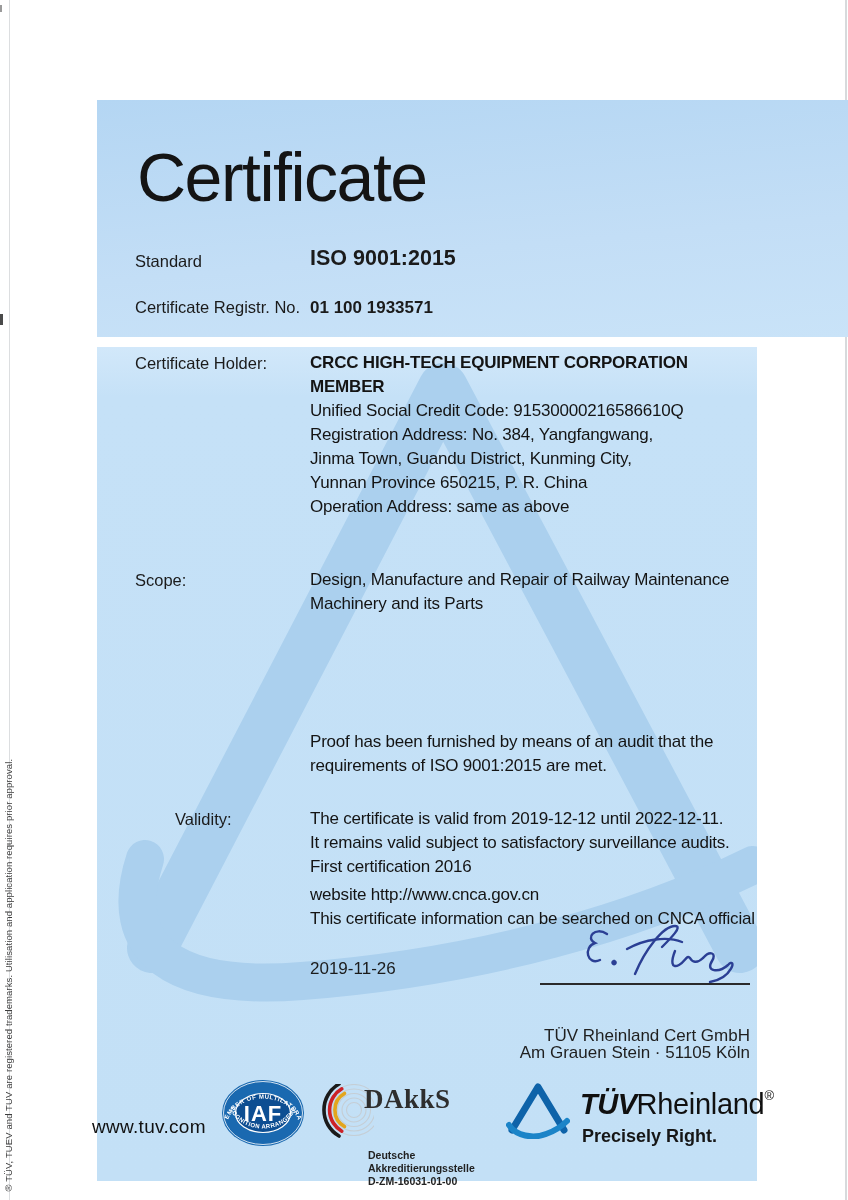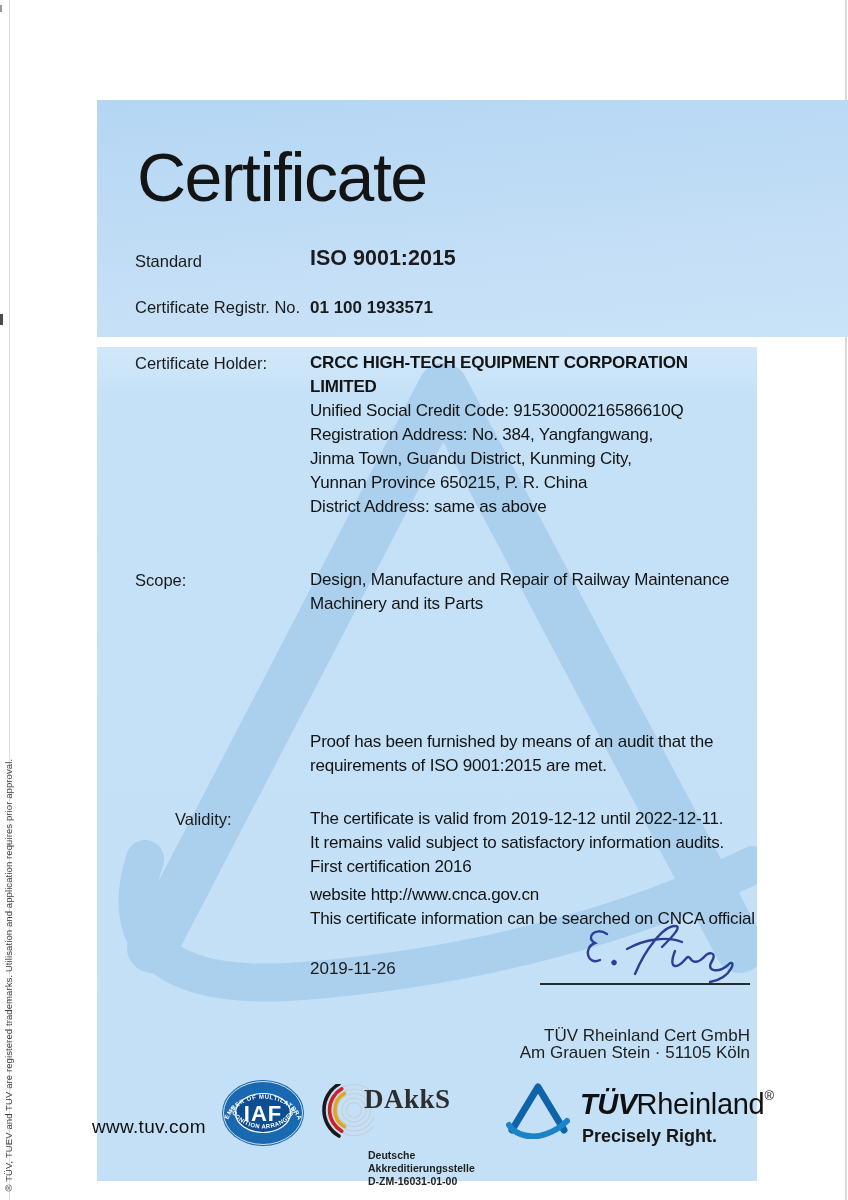--- a/index.html
+++ b/index.html
@@ -94,43 +94,43 @@
 
 <div class="panel-main">
 
   <svg class="watermark" width="660" height="701" viewBox="0 0 660 701">
     <path d="M 55 601 L 346 41 L 643 601" fill="none" stroke="#abd0ee" stroke-width="50" stroke-linejoin="round" stroke-linecap="round"></path>
     <path d="M 48 512 C 18 604, 78 644, 205 634 C 385 620, 540 575, 656 518" fill="none" stroke="#abd0ee" stroke-width="38" stroke-linecap="round"></path>
   </svg>
 
   <div class="abs label holder-label">Certificate Holder:</div>
   <div class="abs val holder-value">
-    <div class="bold">CRCC HIGH-TECH EQUIPMENT CORPORATION LIMITED</div>
+    <div class="bold">CRCC HIGH-TECH EQUIPMENT CORPORATION MEMBER</div>
     <div>Unified Social Credit Code: 91530000216586610Q</div>
     <div>Registration Address: No. 384, Yangfangwang,</div>
     <div>Jinma Town, Guandu District, Kunming City,</div>
     <div>Yunnan Province 650215, P. R. China</div>
-    <div>District Address: same as above</div>
+    <div>Operation Address: same as above</div>
   </div>
 
   <div class="abs label scope-label">Scope:</div>
   <div class="abs val scope-value">
     <div>Design, Manufacture and Repair of Railway Maintenance</div>
     <div>Machinery and its Parts</div>
   </div>
 
   <div class="abs val proof-value">
     <div>Proof has been furnished by means of an audit that the</div>
     <div>requirements of ISO 9001:2015 are met.</div>
   </div>
 
   <div class="abs label validity-label">Validity:</div>
   <div class="abs val validity-value">
     <div>The certificate is valid from 2019-12-12 until 2022-12-11.</div>
-    <div>It remains valid subject to satisfactory information audits.</div>
+    <div>It remains valid subject to satisfactory surveillance audits.</div>
     <div>First certification 2016</div>
   </div>
 
   <div class="abs val cnca-value">
     <div>website http://www.cnca.gov.cn</div>
     <div>This certificate information can be searched on CNCA official</div>
   </div>
 
   <div class="abs issue-date">2019-11-26</div>
 

